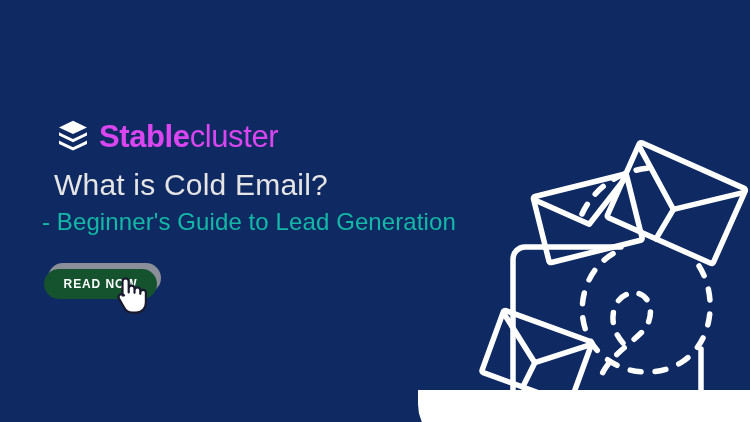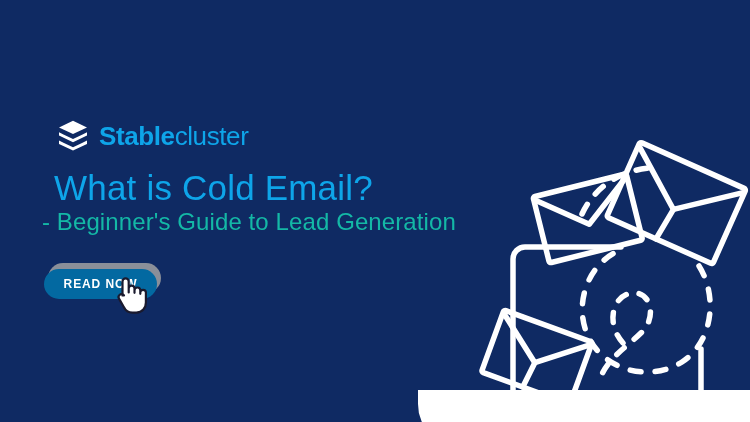--- a/index.html
+++ b/index.html
@@ -19,36 +19,36 @@
 
   
   #brand {
     position:absolute;
     left:58px; top:118px;
     display:flex; align-items:center; gap:11px;
     height:36px;
   }
   #brand-mark { width:30px; height:32px; display:block; flex:0 0 auto; }
   #brand-word {
-    font-size:26px;
+    font-size:31px;
     line-height:1;
-    color:#0ea5e9;
+    color:#d946ef;
     letter-spacing:-0.4px;
     white-space:nowrap;
   }
   #brand-word .w-bold { font-weight:700; }
   #brand-word .w-reg  { font-weight:400; }
 
   
   #headline {
     position:absolute;
     left:54px; top:168px;
-    font-size:35px;
+    font-size:30px;
     font-weight:400;
-    color:#0ea5e9;
+    color:#e5e5e5;
     letter-spacing:0.2px;
     white-space:nowrap;
   }
   #subheadline {
     position:absolute;
     left:42px; top:208px;
     font-size:24px;
     font-weight:400;
     color:#14b8a6;
     letter-spacing:0.1px;
@@ -65,21 +65,21 @@
     position:absolute;
     left:6px; top:6px;
     width:113px; height:30px;
     background:#8a8f99;
     border-radius:16px;
   }
   #cta-button {
     position:absolute;
     left:2px; top:12px;
     width:113px; height:30px;
-    background:#0369a1;
+    background:#14532d;
     border:none;
     border-radius:16px;
     color:#ffffff;
     font-family:"Liberation Sans", sans-serif;
     font-size:12px;
     font-weight:700;
     letter-spacing:0.9px;
     cursor:pointer;
     display:flex; align-items:center; justify-content:center;
     padding:0;

